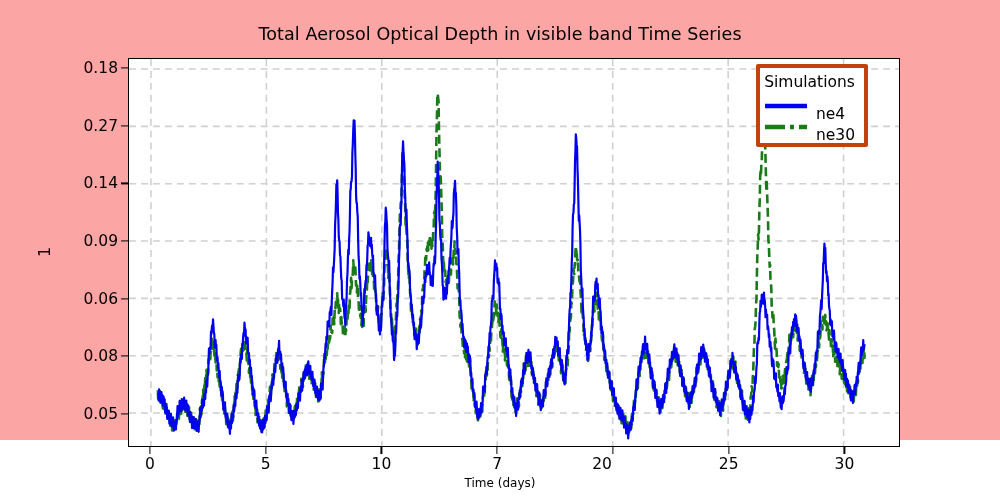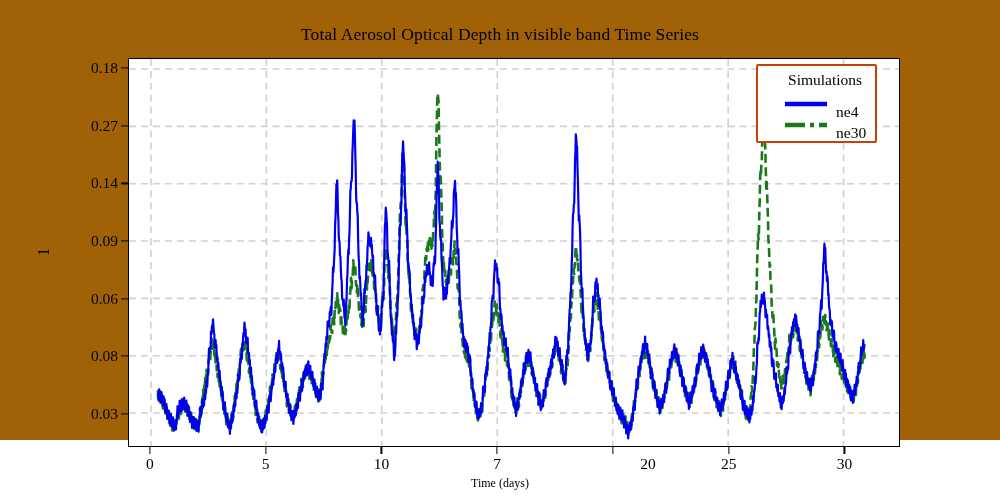--- a/index.html
+++ b/index.html
@@ -10,22 +10,21 @@
   body {
     width: 1000px;
     height: 500px;
     font-family: "DejaVu Sans", sans-serif;
     overflow: hidden;
   }
   #figure {
     position: relative;
     width: 1000px;
     height: 440px;
-    background: #a16207;
-    font-family: Liberation Serif, serif;
+    background: #fca5a5;
   }
   #chart-title {
     position: absolute;
     left: 0;
     top: 24px;
     width: 1000px;
     text-align: center;
     font-size: 17.5px;
     color: #000000;
     letter-spacing: 0.1px;
@@ -115,23 +114,23 @@
     color: #000000;
     transform: translate(-50%, -50%) rotate(-90deg);
     transform-origin: center center;
     white-space: nowrap;
   }
   #legend {
     position: absolute;
     left: 756px;
     top: 64px;
     background: #ffffff;
-    border: 2px solid #c2410c;
+    border: 4px solid #c2410c;
     border-radius: 2px;
-    padding: 5px 9px 6px 26px;
+    padding: 5px 9px 6px 4px;
     box-sizing: border-box;
   }
   #legend-title {
     font-size: 15.5px;
     color: #000000;
     text-align: center;
     margin-bottom: 4px;
     white-space: nowrap;
   }
   .legend-row {
@@ -153,34 +152,34 @@
   }
 </style>
 </head>
 <body>
 
 <div id="figure">
 
   <div id="chart-title">Total Aerosol Optical Depth in visible band Time Series</div>
 
   <div id="ytick-container">
-      <div class="ytick-label" style="top: 413.863px;">0.03</div>
+      <div class="ytick-label" style="top: 413.863px;">0.05</div>
       <div class="ytick-label" style="top: 356.233px;">0.08</div>
       <div class="ytick-label" style="top: 298.604px;">0.06</div>
       <div class="ytick-label" style="top: 240.974px;">0.09</div>
       <div class="ytick-label" style="top: 183.344px;">0.14</div>
       <div class="ytick-label" style="top: 125.715px;">0.27</div>
       <div class="ytick-label" style="top: 68.0852px;">0.18</div>
     </div>
   <div id="xtick-container">
       <div class="xtick-label" style="left: 149.991px;">0</div>
       <div class="xtick-label" style="left: 265.733px;">5</div>
       <div class="xtick-label" style="left: 381.475px;">10</div>
       <div class="xtick-label" style="left: 497.217px;">7</div>
-      <div class="xtick-label" style="left: 648px;">20</div>
+      <div class="xtick-label" style="left: 602px;">20</div>
       <div class="xtick-label" style="left: 728.702px;">25</div>
       <div class="xtick-label" style="left: 844.444px;">30</div>
     </div>
 
   <div id="ylabel">1</div>
   <div id="xlabel">Time (days)</div>
 
   <div id="plot-area">
     <svg id="grid-svg" preserveAspectRatio="none" viewBox="0 0 772 389">
         <line x1="21.99" y1="0" x2="21.99" y2="389" stroke="#d0d0d0" stroke-width="1.6" stroke-dasharray="7,5"></line>

